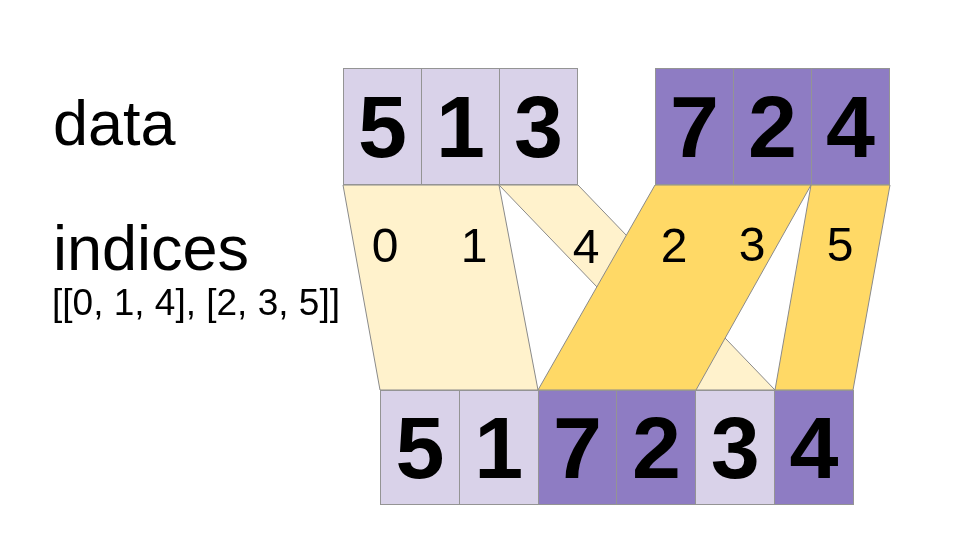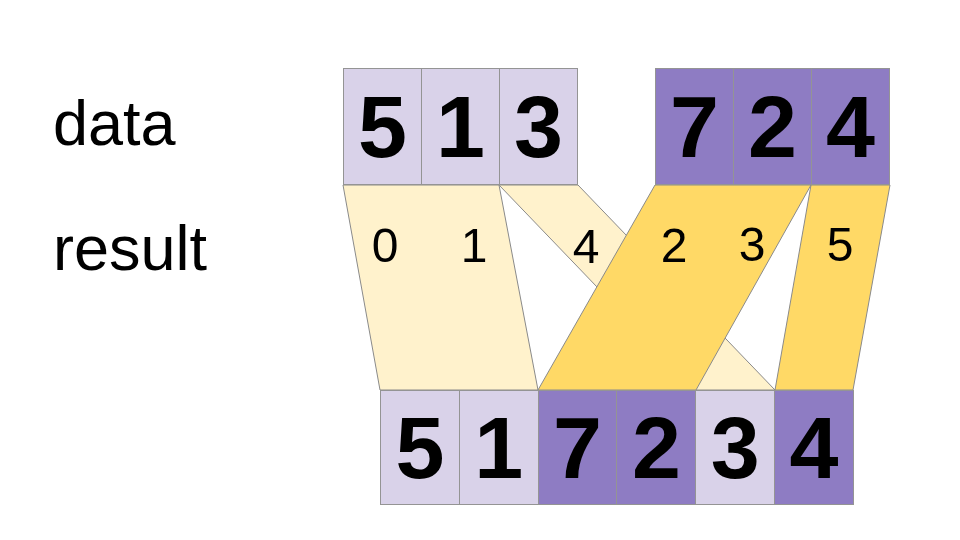--- a/index.html
+++ b/index.html
@@ -72,21 +72,22 @@
 <div class="stage">
 
   <svg class="bands" width="960" height="540" viewBox="0 0 960 540">
     <polygon points="499,185 578,185 775,390 696,390" fill="#fff2cc" stroke="#8a8a8a"></polygon>
     <polygon points="343,185 499,185 538,390 380,390" fill="#fff2cc" stroke="#8a8a8a"></polygon>
     <polygon points="655,185 811,185 696,390 538,390" fill="#ffd966" stroke="#8a8a8a"></polygon>
     <polygon points="811,185 890,185 853,390 775,390" fill="#ffd966" stroke="#8a8a8a"></polygon>
   </svg>
 
   <div class="side-label label-data">data</div>
-  <div class="side-label label-indices">result</div>
+  <div class="side-label label-indices">indices</div>
+  <div class="indices-value">[[0, 1, 4], [2, 3, 5]]</div>
 
   <div class="row row-data-1">
     <div class="cell" style="background-color: rgb(217, 210, 233);">5</div>
     <div class="cell" style="background-color: rgb(217, 210, 233);">1</div>
     <div class="cell" style="background-color: rgb(217, 210, 233);">3</div>
   </div>
 
   <div class="row row-data-2">
     <div class="cell" style="background-color: rgb(142, 124, 195);">7</div>
     <div class="cell" style="background-color: rgb(142, 124, 195);">2</div>

